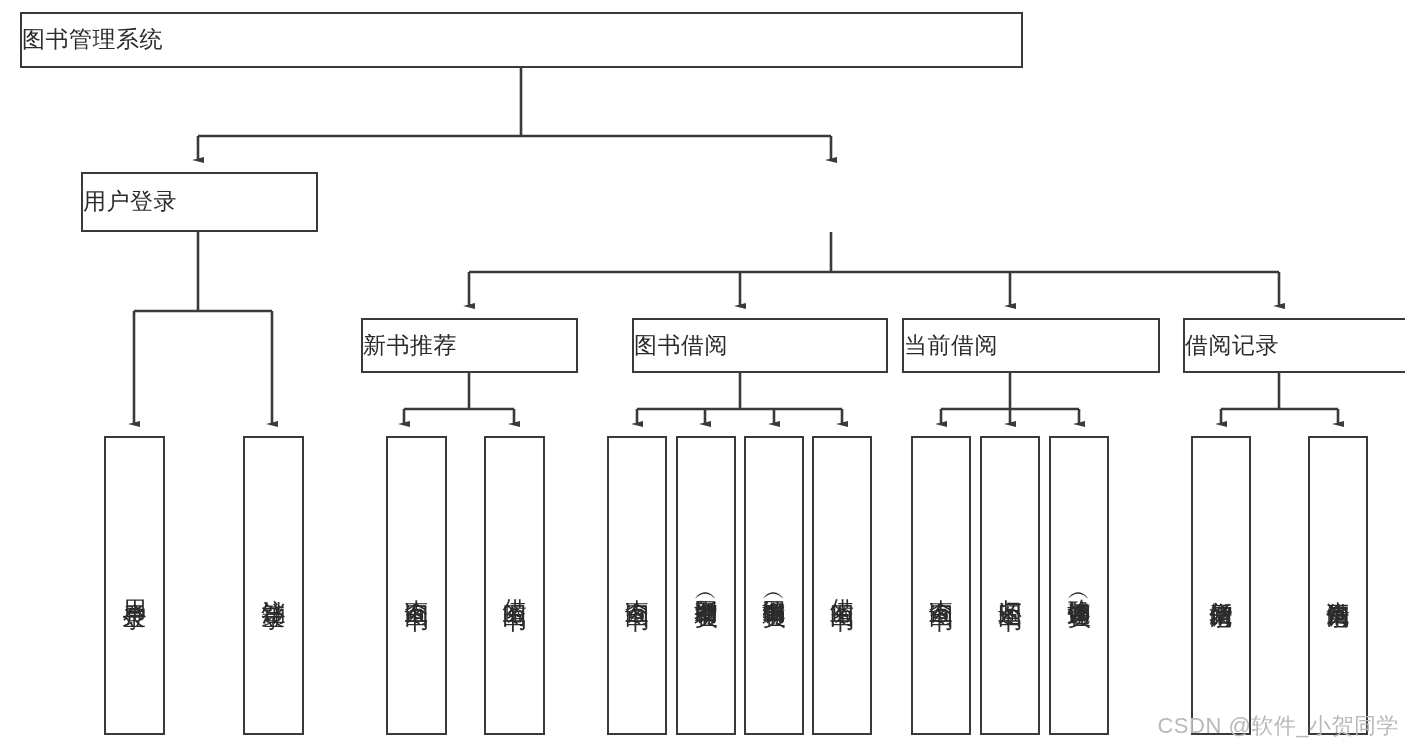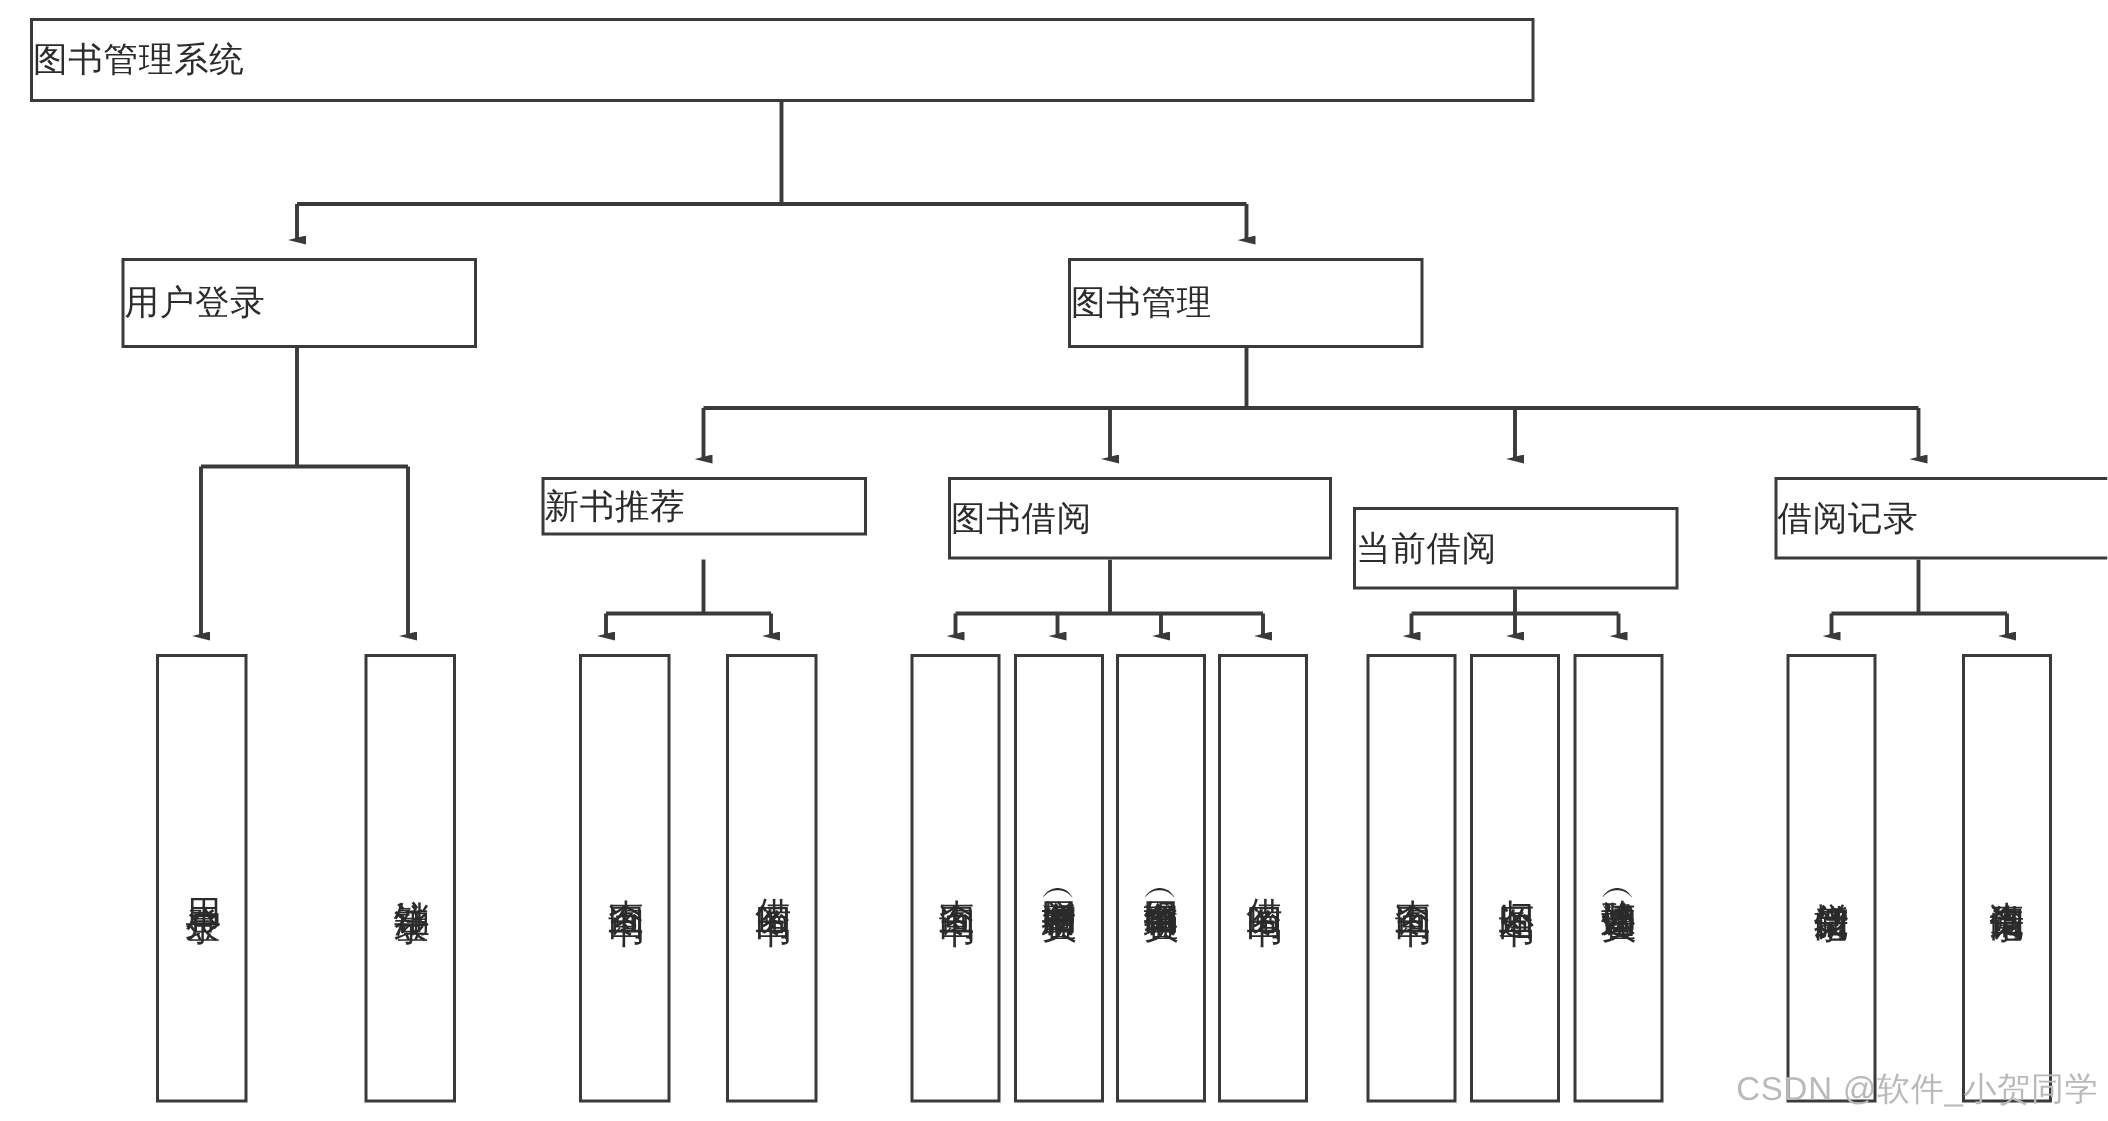--- a/index.html
+++ b/index.html
@@ -126,33 +126,30 @@
   </svg>
 
   <div class="node horiz" style="left:20px; top:12px; width:1003px; height:56px;">
     <span class="lbl">图书管理系统</span>
   </div>
 
   <div class="node horiz" style="left:81px; top:172px; width:237px; height:60px;">
     <span class="lbl">用户登录</span>
   </div>
 
-  <div class="node horiz" style="left:712px; top:172px; width:237px; height:60px;">
-    <span class="lbl">图书管理</span>
-  </div>
-
-  <div class="node horiz" style="left:361px; top:318px; width:217px; height:39px;">
+
+  <div class="node horiz" style="left:361px; top:318px; width:217px; height:55px;">
     <span class="lbl">新书推荐</span>
   </div>
 
   <div class="node horiz" style="left:632px; top:318px; width:256px; height:55px;">
     <span class="lbl">图书借阅</span>
   </div>
 
-  <div class="node horiz" style="left:902px; top:318px; width:217px; height:55px;margin-top:20px;">
+  <div class="node horiz" style="left:902px; top:318px; width:258px; height:55px;">
     <span class="lbl">当前借阅</span>
   </div>
 
   <div class="node horiz" style="left:1138px; top:318px; width:256px; height:55px;margin-left:45px;">
     <span class="lbl">借阅记录</span>
   </div>
 
   <div class="node vert" style="left:104px; top:436px; width:61px; height:299px;">
     <span class="lbl">用户登录</span>
   </div>

